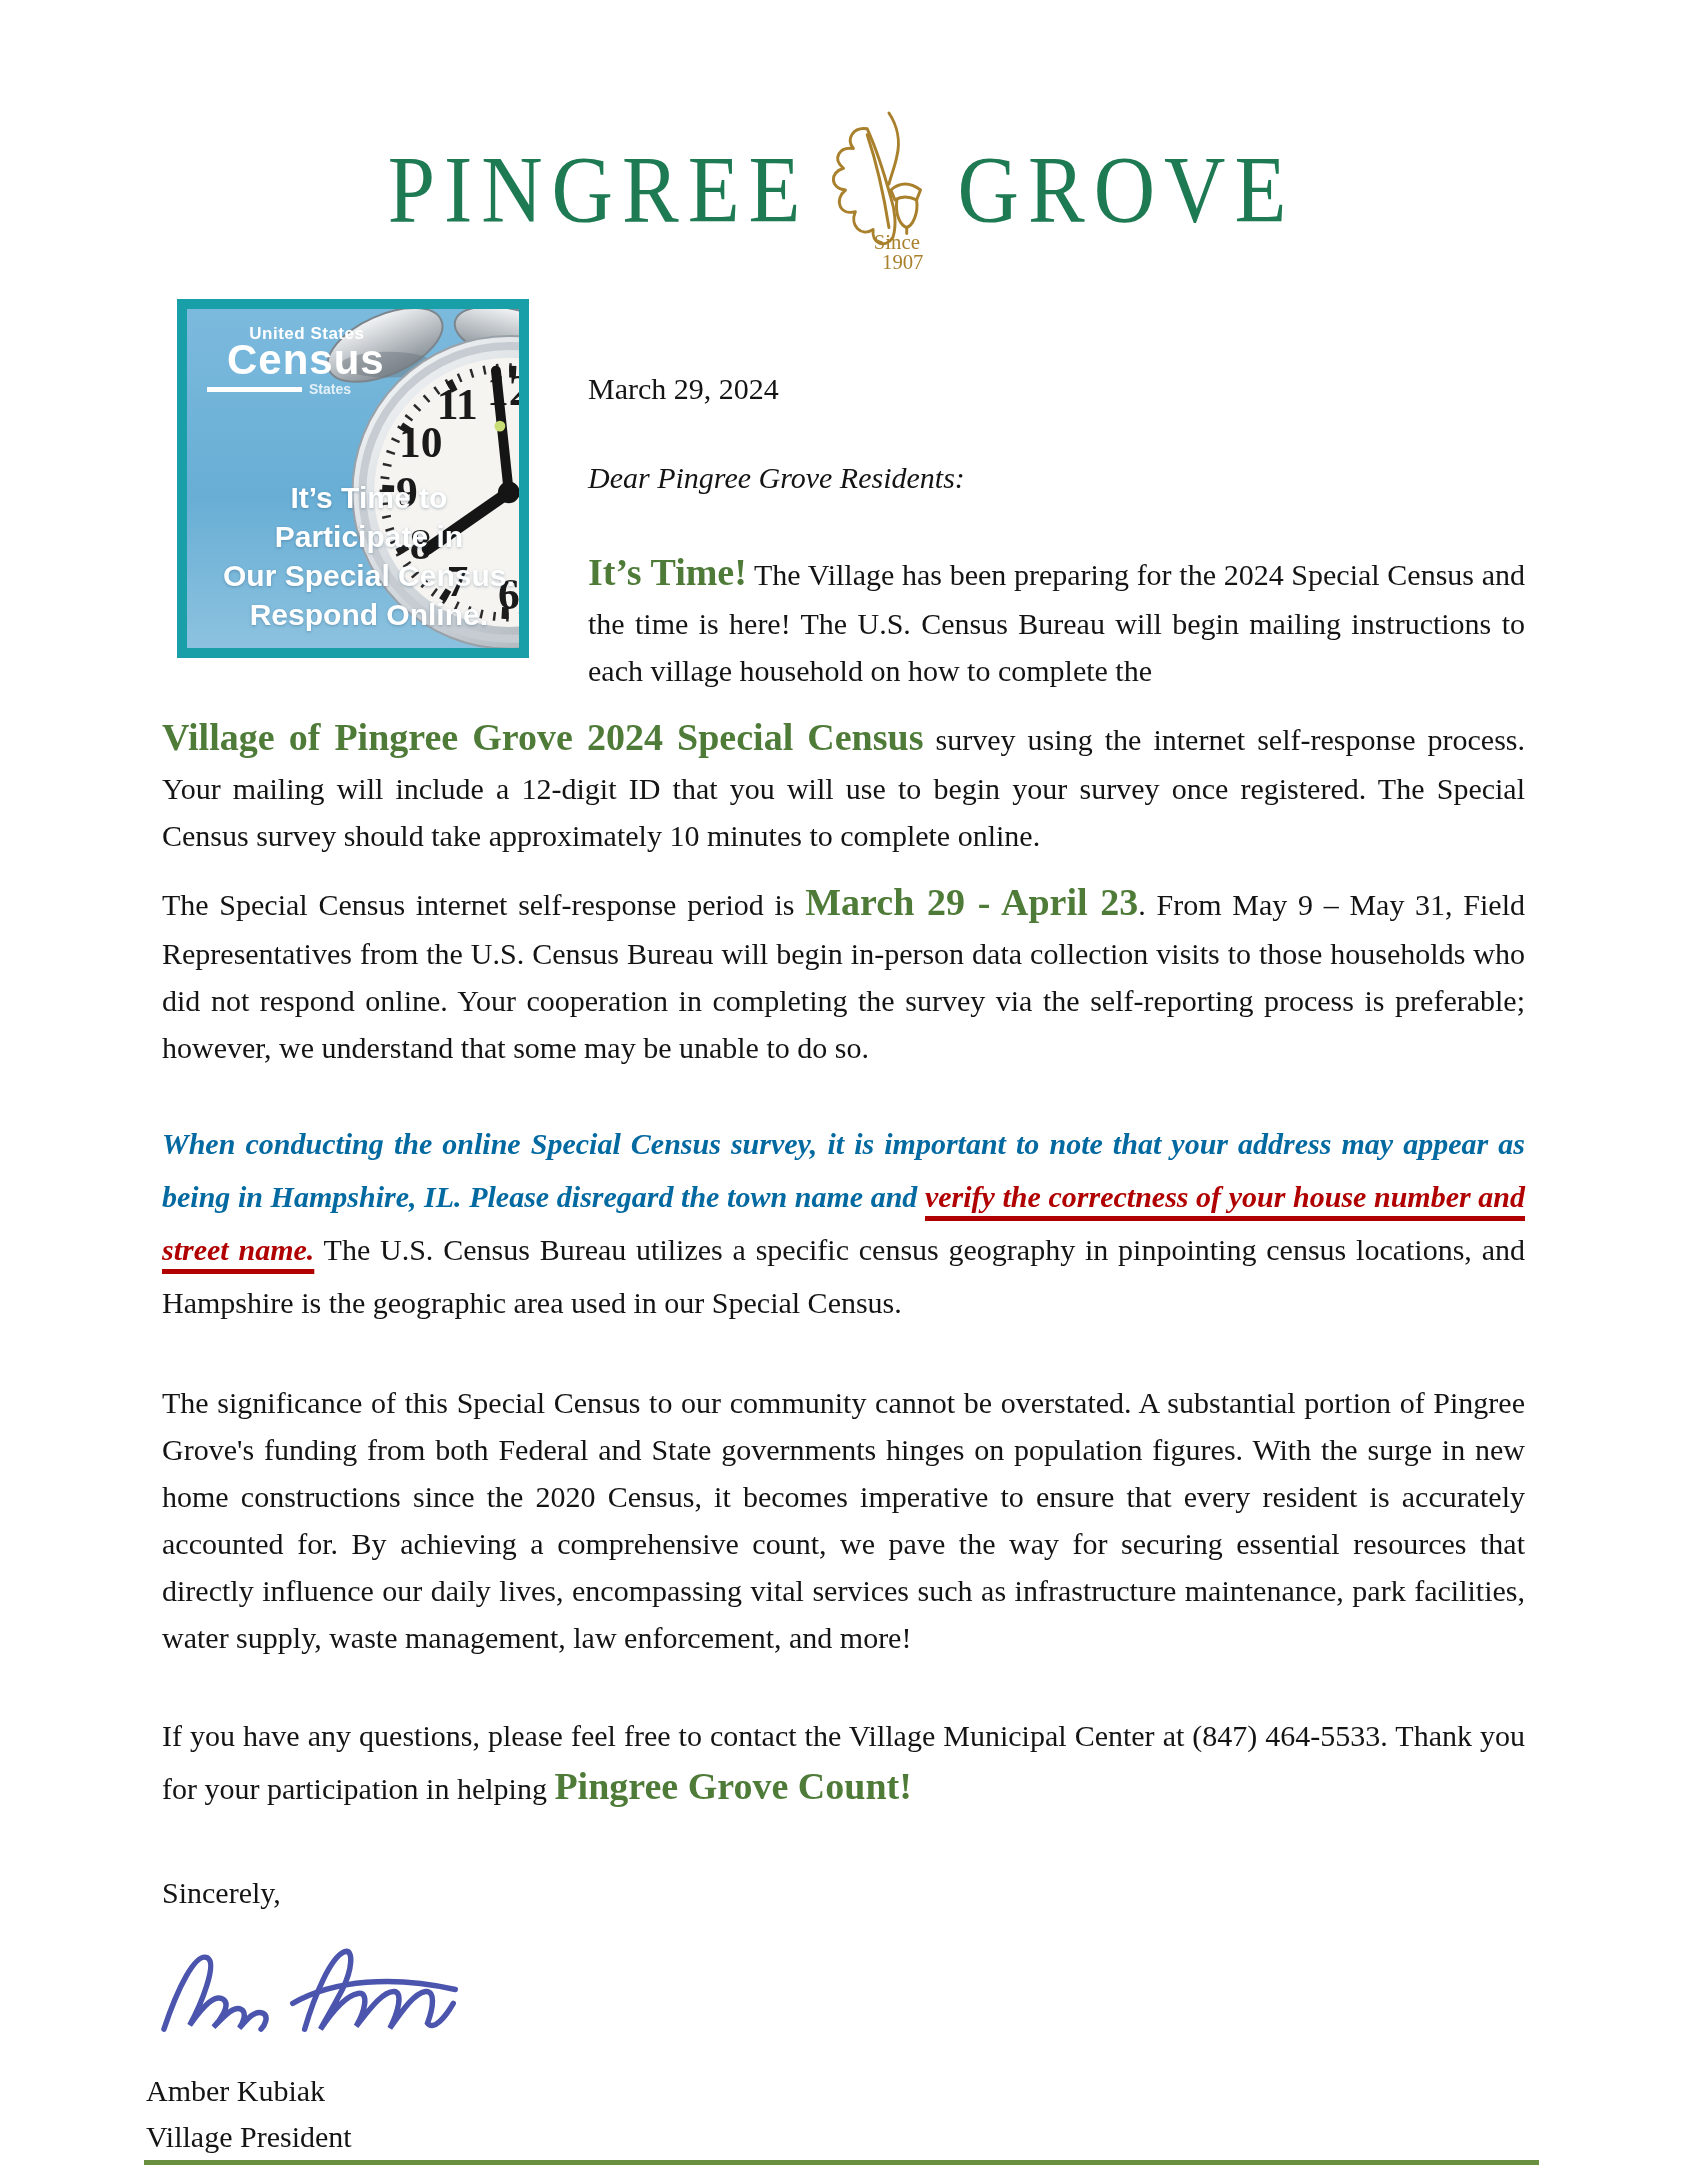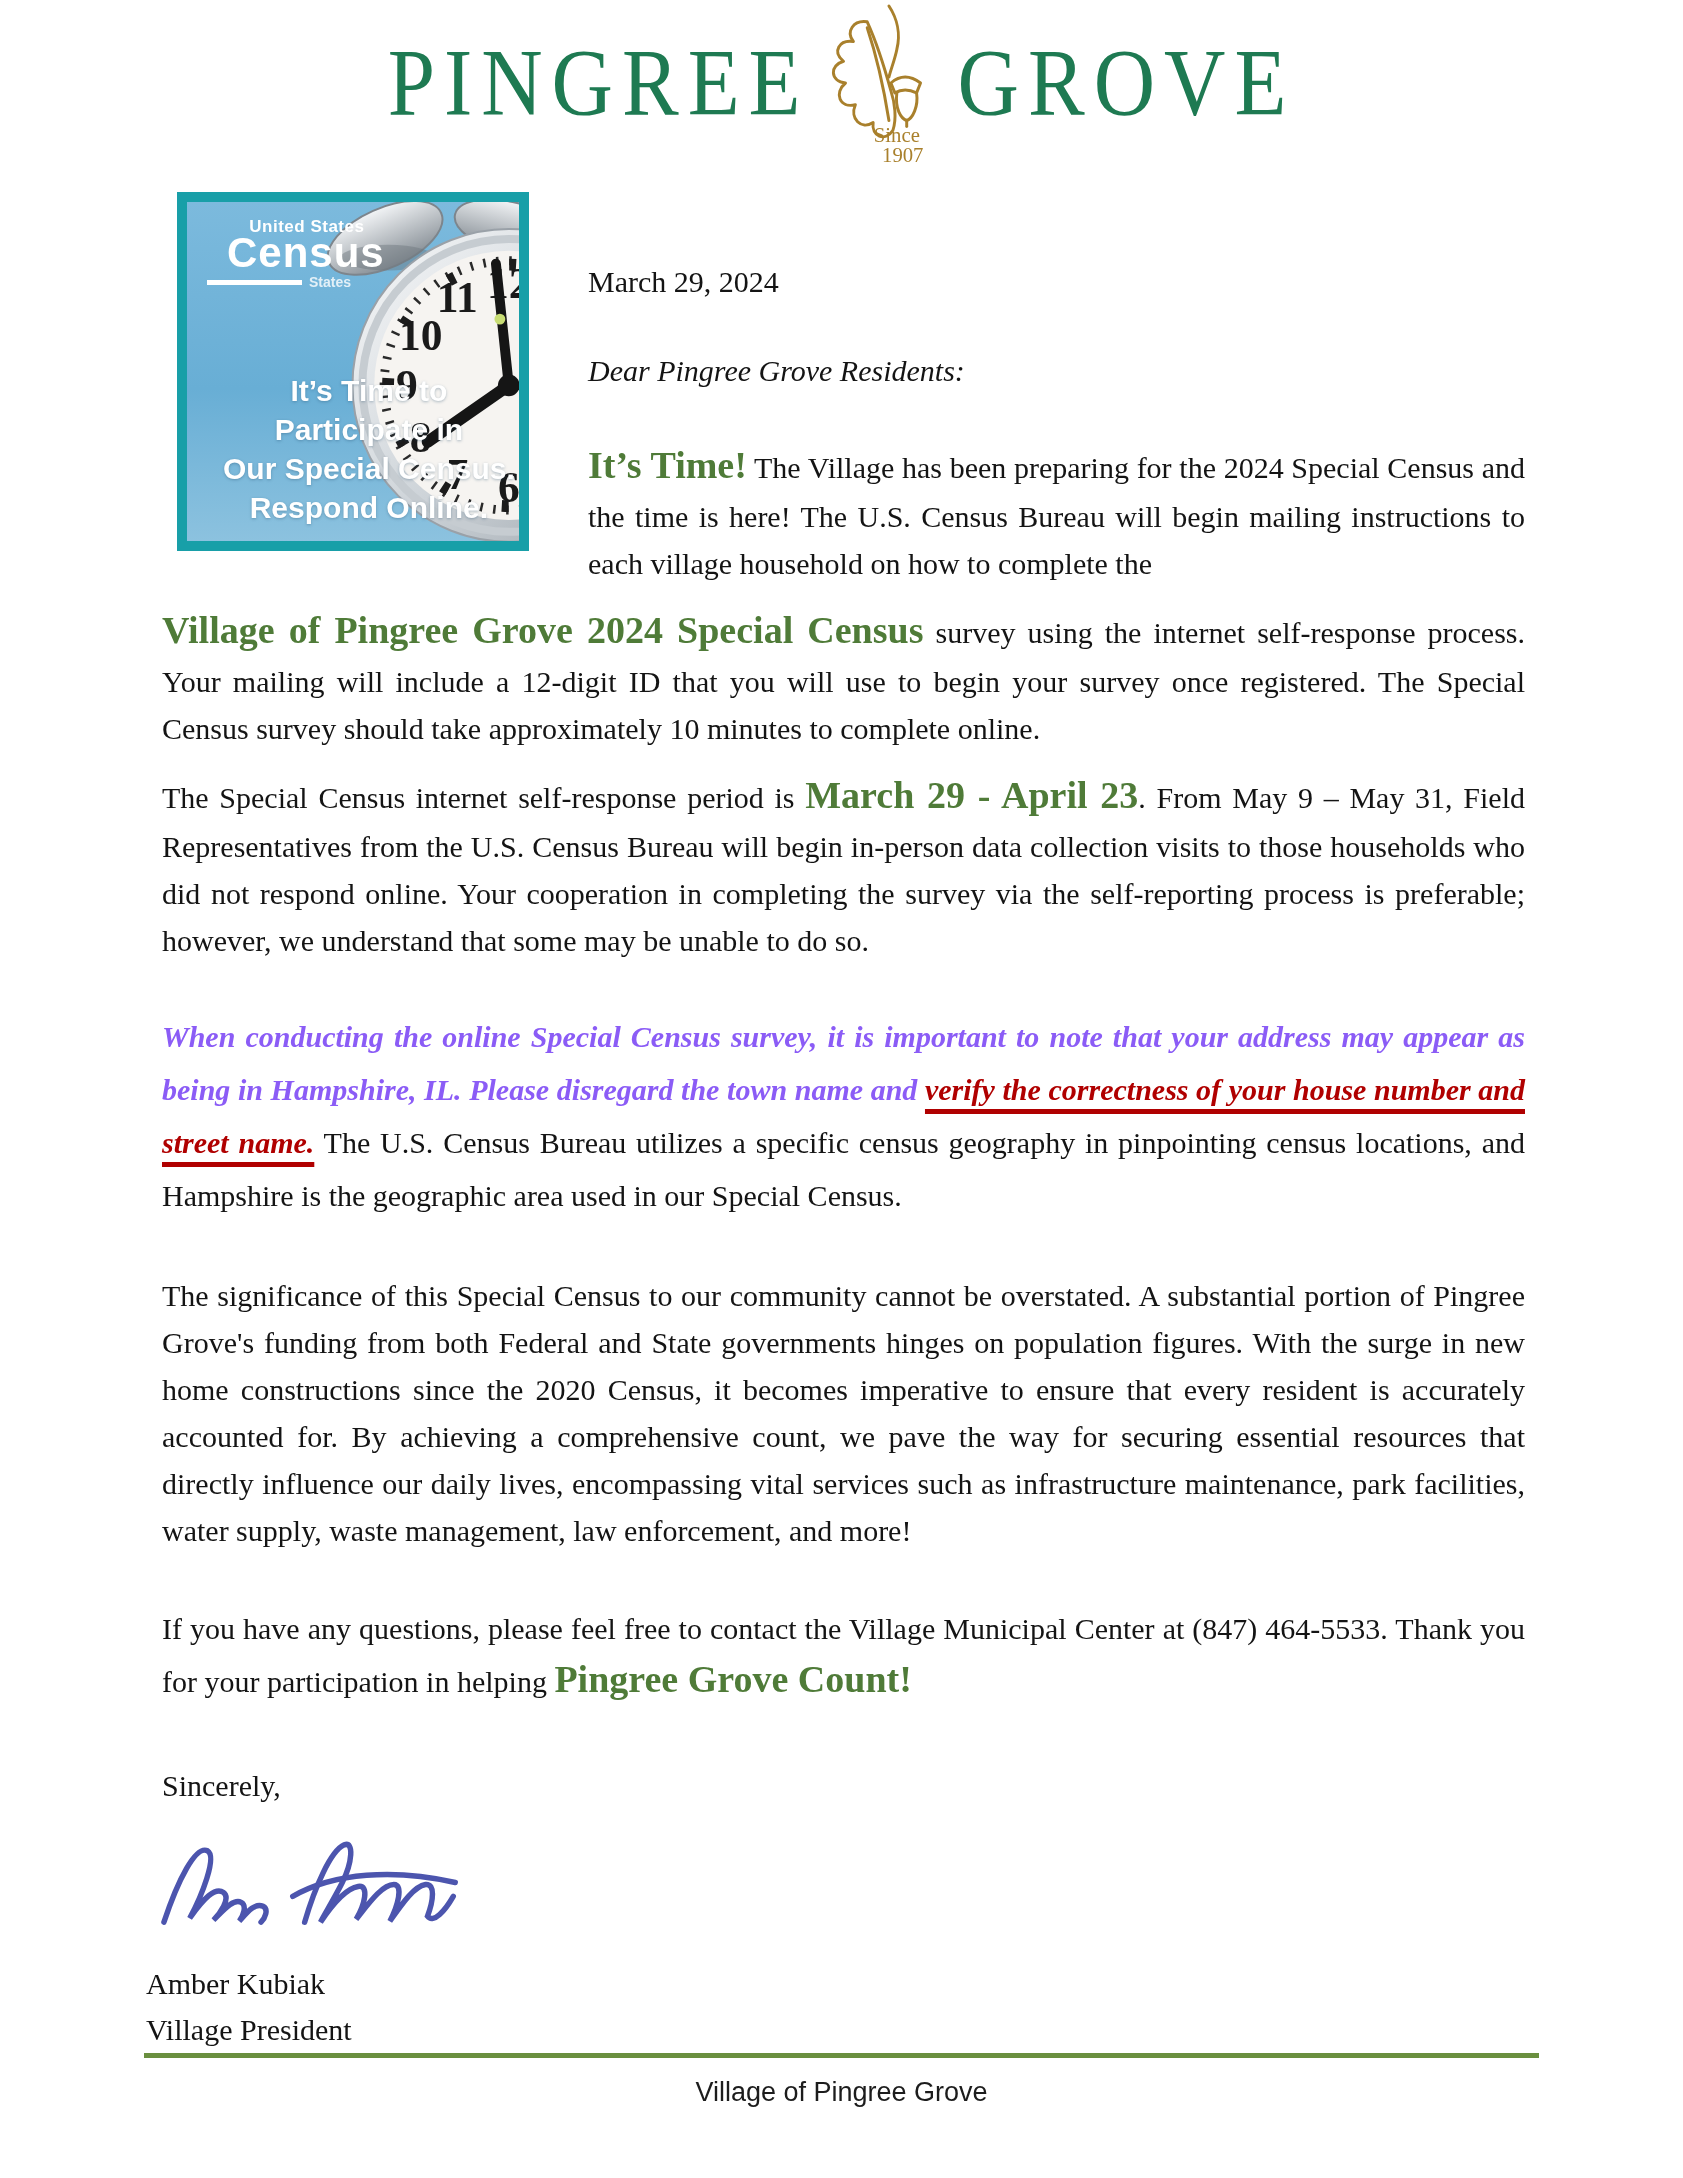--- a/index.html
+++ b/index.html
@@ -3,21 +3,21 @@
 <meta charset="utf-8">
 <style>
   html,body{margin:0;padding:0;}
   body{
     width:1683px;height:2178px;background:#ffffff;
     display:flex;flex-direction:column;
     font-family:"Liberation Serif","DejaVu Serif",serif;color:#141414;
     overflow:hidden;
   }
   
-  .header{display:flex;justify-content:center;align-items:center;}
+  .header{padding-top:107px;display:flex;justify-content:center;align-items:center;}
   .logo-word{
     font-family:"Liberation Serif",serif;font-size:85px;color:#1e7a52;
     letter-spacing:9px;transform:scaleY(1.12);font-weight:500;line-height:1;
   }
   .emblem{margin:0 -4px;}
   
   .letter{margin:26px 142px 0 146px;font-size:30px;line-height:47px;}
   .letter p{margin:16px;text-align:justify;}
   .census-card{
     float:left;width:332px;height:339px;border:10px solid #189fa8;
@@ -36,21 +36,21 @@
     font:bold 30px/39px "Liberation Sans",sans-serif;color:#ffffff;
     white-space:pre-line;text-shadow:0 1px 3px rgba(30,70,100,.35);text-align:center;
   }
   .p-date{padding-top:50px;}
   .p-salutation{margin-top:42px !important;font-style:italic;}
   .p-intro{margin-top:44px !important;}
   .big-green{color:#4f7b38;font-weight:bold;font-size:38px;line-height:55px;}
   .p-heading{clear:left;margin-top:6px !important;}
   .p-period{margin-top:16px !important;}
   .p-warning{margin-top:46px !important;line-height:53px;}
-  .red-bi{color:#8b5cf6;font-weight:bold;font-style:italic;}
+  .red-bi{color:#0369a1;font-weight:bold;font-style:italic;}
   .red-underline{
     color:#b00000;font-weight:bold;font-style:italic;
     text-decoration:underline;text-decoration-color:#b00000;
     text-decoration-thickness:5px;text-underline-offset:9px;
   }
   .p-significance{margin-top:50px !important;}
   .p-closing{margin-top:51px !important;}
   .p-signoff{margin-top:55px !important;}
   .signature{margin:6px 0 0 10px;}
   .signer{margin-top:4px;line-height:46px;}

